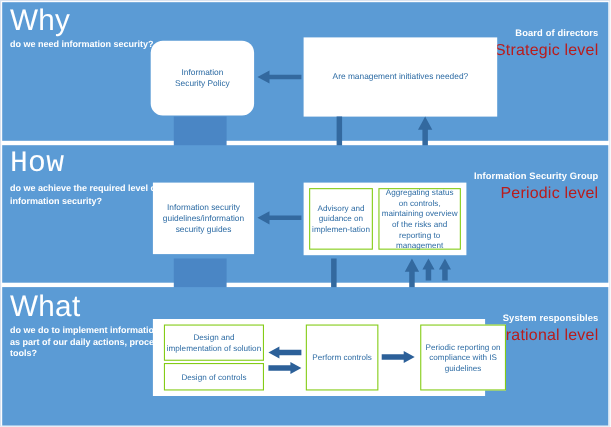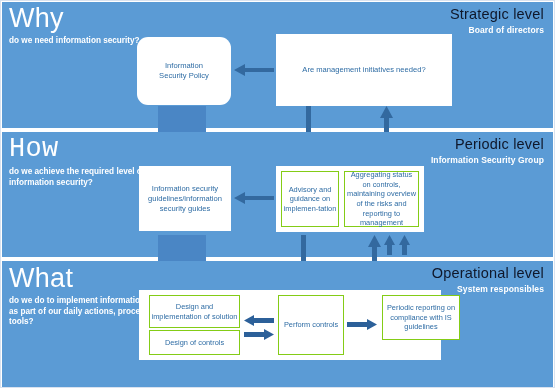--- a/index.html
+++ b/index.html
@@ -25,25 +25,26 @@
     right: 1px;
     background: #5b9bd5;
   }
   #band-strategic { top: 1px;   height: 126px; }
   #band-tactical  { top: 131px; height: 125px; }
   #band-operational { top: 260px; height: 126px; }
 
   .level-title {
     position: absolute;
     right: 10px;
-    color: #0f172a;
+    color: #b91c1c;
     font-size: 14.5px;
     font-weight: 400;
     letter-spacing: .2px;
     white-space: nowrap;
+    margin-top: 32px;
   }
   .level-sub {
     position: absolute;
     right: 10px;
     color: #ffffff;
     font-size: 8.5px;
     font-weight: 700;
     letter-spacing: .1px;
     white-space: nowrap;
   }
@@ -229,16 +230,16 @@
     </div>
 
     <div class="inner-box" style="left:139px; top:5px; width:66px; height:60px;">Perform controls</div>
 
     <div class="arrow" style="left:208px; top:29px; width:30px; height:11px;">
       <svg width="30" height="11" viewBox="0 0 30 11">
         <polygon points="30,5.5 20,0 20,3 0,3 0,8 20,8 20,11" fill="#2c6099"></polygon>
       </svg>
     </div>
 
-    <div class="inner-box" style="left:243px; top:5px; width:78px; height:45px;">Periodic reporting on compliance with IS guidelines</div>
+    <div class="inner-box" style="left:243px; top:5px; width:78px; height:60px;">Periodic reporting on compliance with IS guidelines</div>
   </div>
 
 </div>
 
 </body></html>

